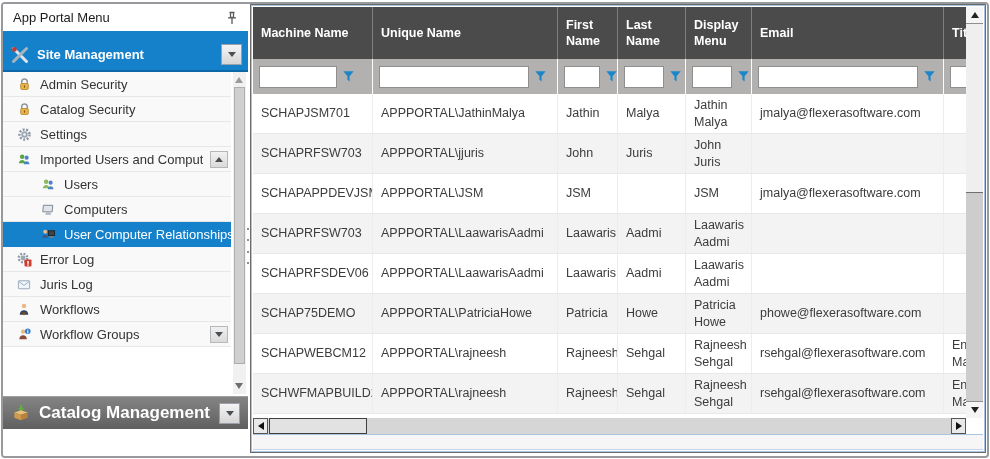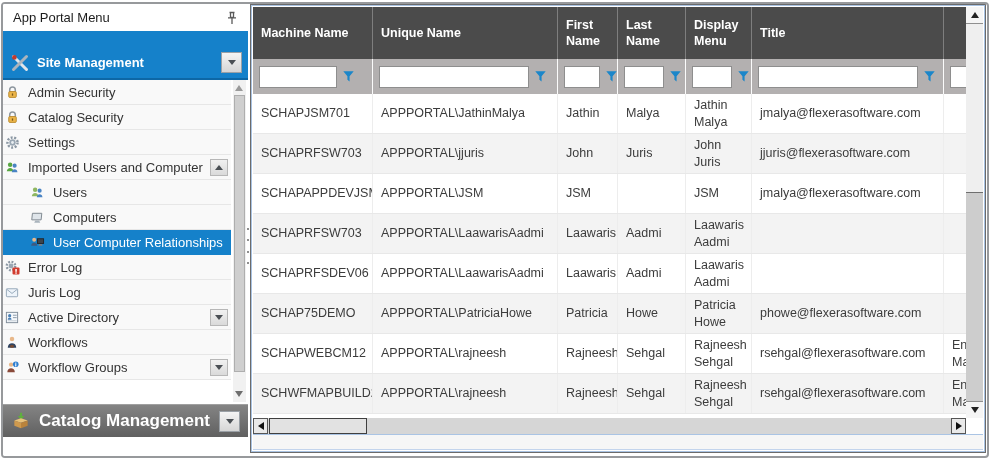--- a/index.html
+++ b/index.html
@@ -8,41 +8,41 @@
 
   
   .window{position:absolute;left:1px;top:2px;width:984px;height:452px;
           border:2px solid #97999c;border-radius:4px;background:#fff;overflow:hidden;}
 
   
   .sidebar{position:absolute;left:0;top:0;width:245px;height:100%;background:#fff;}
   .sb-titlebar{height:27px;display:flex;align-items:center;padding:0 10px;background:#fff;
                color:#1c1c1c;font-size:13px;}
   .sb-titlebar .t{flex:1;}
-  .sb-header{height:31px;display:flex;align-items:center;gap:8px;padding:16px 6px 0 8px;
+  .sb-header{height:31px;display:flex;align-items:center;gap:8px;padding:8px 6px 0 8px;
              background:#1581ca;border-bottom:2px solid #0d67a6;color:#fff;
              font-size:13px;font-weight:bold;}
   .sb-header .lbl{flex:1;}
   .sb-header-dark{height:32px;display:flex;align-items:center;gap:8px;padding:0 8px;
              background:linear-gradient(#848484,#606060);border-top:1px solid #a0a0a0;
              color:#fff;font-size:17px;font-weight:bold;margin-top:2px;}
   .sb-header-dark .lbl{flex:1;}
   .sq-btn{width:19px;height:19px;background:linear-gradient(#f4f4f4,#d6d6d6);
           border:1px solid #9aa0a6;display:flex;align-items:center;justify-content:center;}
   .expander{width:16px;height:15px;margin-right:3px;background:linear-gradient(#f1f1f1,#dadada);
           border:1px solid #b7b7b7;display:flex;align-items:center;justify-content:center;}
   .car-d{width:0;height:0;border-left:4px solid transparent;border-right:4px solid transparent;
          border-top:5px solid #4a4f54;}
   .car-u{width:0;height:0;border-left:4px solid transparent;border-right:4px solid transparent;
          border-bottom:5px solid #4a4f54;}
   .sb-items{position:relative;height:322px;overflow:hidden;background:#fff;}
   .sb-item{display:flex;align-items:center;height:25px;box-sizing:border-box;
-           gap:7px;margin-right:17px;border-bottom:1px solid #e7e7e7;
+           padding-left:12px;gap:7px;margin-right:17px;border-bottom:1px solid #e7e7e7;
            background:#f9f9f9;color:#333;font-size:13px;white-space:nowrap;}
-  .sb-item.indent{padding-left:25px;}
+  .sb-item.indent{padding-left:36px;}
   .sb-item.selected{background:#1581ca;color:#fff;border-bottom-color:#1581ca;}
   .sb-ic{width:18px;height:16px;display:inline-flex;align-items:center;justify-content:center;flex:none;}
   .sb-lb{flex:1;overflow:hidden;text-overflow:clip;}
   .sb-scrollbar{position:absolute;right:2px;top:0;width:13px;height:322px;background:#f1f1f1;}
   .sb-scrollbar .thumb{position:absolute;left:1px;right:1px;top:15px;height:275px;
         background:#cfcfcf;border:1px solid #aeaeae;}
   .sb-car-u{position:absolute;top:5px;left:2px;width:0;height:0;border-left:4px solid transparent;
         border-right:4px solid transparent;border-bottom:6px solid #9a9a9a;}
   .sb-car-d{position:absolute;bottom:5px;left:2px;width:0;height:0;border-left:4px solid transparent;
         border-right:4px solid transparent;border-top:6px solid #6e6e6e;}
@@ -223,36 +223,20 @@
               <svg width="16" height="15" viewBox="0 0 16 16">
                 <rect x="2" y="4" width="12" height="8.5" rx="0.8" fill="#eef4fa" stroke="#94a6b8"></rect>
                 <path d="M2.3 4.5 8 9l5.7-4.5" fill="none" stroke="#94a6b8"></path>
               </svg>
             </span>
             <span class="sb-lb">Juris Log</span>
           </div>
           <div class="sb-item">
             <span class="sb-ic">
               <svg width="16" height="15" viewBox="0 0 16 16">
-                <rect x="2" y="2.5" width="12" height="11" fill="#f5f8fb" stroke="#7f8c99"></rect>
-                <circle cx="5.5" cy="6" r="1.7" fill="#4a7fb5"></circle>
-                <path d="M3.5 10.3c0-1.5 1-2.3 2-2.3s2 .8 2 2.3z" fill="#4a7fb5"></path>
-                <rect x="9" y="5" width="4" height="1.2" fill="#9aa7b4"></rect>
-                <rect x="9" y="7.5" width="4" height="1.2" fill="#9aa7b4"></rect>
-                <rect x="3.5" y="11" width="9.5" height="1" fill="#c2cbd4"></rect>
-              </svg>
-            </span>
-            <span class="sb-lb">Active Directory</span>
-            <span class="expander">
-              <i class="car-d"></i>
-            </span>
-          </div>
-          <div class="sb-item">
-            <span class="sb-ic">
-              <svg width="16" height="15" viewBox="0 0 16 16">
                 <circle cx="8" cy="4.3" r="2.4" fill="#e8b88a"></circle>
                 <path d="M3.5 13.5c0-3 2-4.6 4.5-4.6s4.5 1.6 4.5 4.6z" fill="#31435f"></path>
                 <rect x="6.2" y="10.8" width="3.6" height="2.7" fill="#7a4a2d"></rect>
               </svg>
             </span>
             <span class="sb-lb">Workflows</span>
           </div>
           <div class="sb-item">
             <span class="sb-ic">
               <svg width="16" height="15" viewBox="0 0 16 16">
@@ -301,20 +285,21 @@
     </div>
 
   <div class="gridpanel">
     <div class="grid-scrollwrap">
       <div class="t-hrow" id="grid-header" style="grid-template-columns: 120px 185px 60px 68px 66px 192px 80px;">
           <div class="h-cell">Machine Name</div>
           <div class="h-cell">Unique Name</div>
           <div class="h-cell">First Name</div>
           <div class="h-cell">Last Name</div>
           <div class="h-cell">Display Menu</div>
+          <div class="h-cell">Email</div>
           <div class="h-cell">Title</div>
         </div>
       <div class="t-frow" id="grid-filter" style="grid-template-columns: 120px 185px 60px 68px 66px 192px 80px;">
           <div class="f-cell">
             <input value="" style="width: 78px;">
             <span class="funnel">
               <svg width="13" height="13" viewBox="0 0 12 12">
                 <path d="M1.2 1.2h9.6L7 5.8v4.7L5 8.9V5.8z" fill="#1b86c9"></path>
               </svg>
             </span>
@@ -372,21 +357,20 @@
             <div class="t-cell">Jathin Malya</div>
             <div class="t-cell">jmalya@flexerasoftware.com</div>
             <div class="t-cell"></div>
           </div>
           <div class="t-row" style="grid-template-columns: 120px 185px 60px 68px 66px 192px 80px;">
             <div class="t-cell">SCHAPRFSW703</div>
             <div class="t-cell">APPPORTAL\jjuris</div>
             <div class="t-cell">John</div>
             <div class="t-cell">Juris</div>
             <div class="t-cell">John Juris</div>
-            <div class="t-cell">jjuris@flexerasoftware.com</div>
             <div class="t-cell"></div>
           </div>
           <div class="t-row" style="grid-template-columns: 120px 185px 60px 68px 66px 192px 80px;">
             <div class="t-cell">SCHAPAPPDEVJSM</div>
             <div class="t-cell">APPPORTAL\JSM</div>
             <div class="t-cell">JSM</div>
             <div class="t-cell"></div>
             <div class="t-cell">JSM</div>
             <div class="t-cell">jmalya@flexerasoftware.com</div>
             <div class="t-cell"></div>

